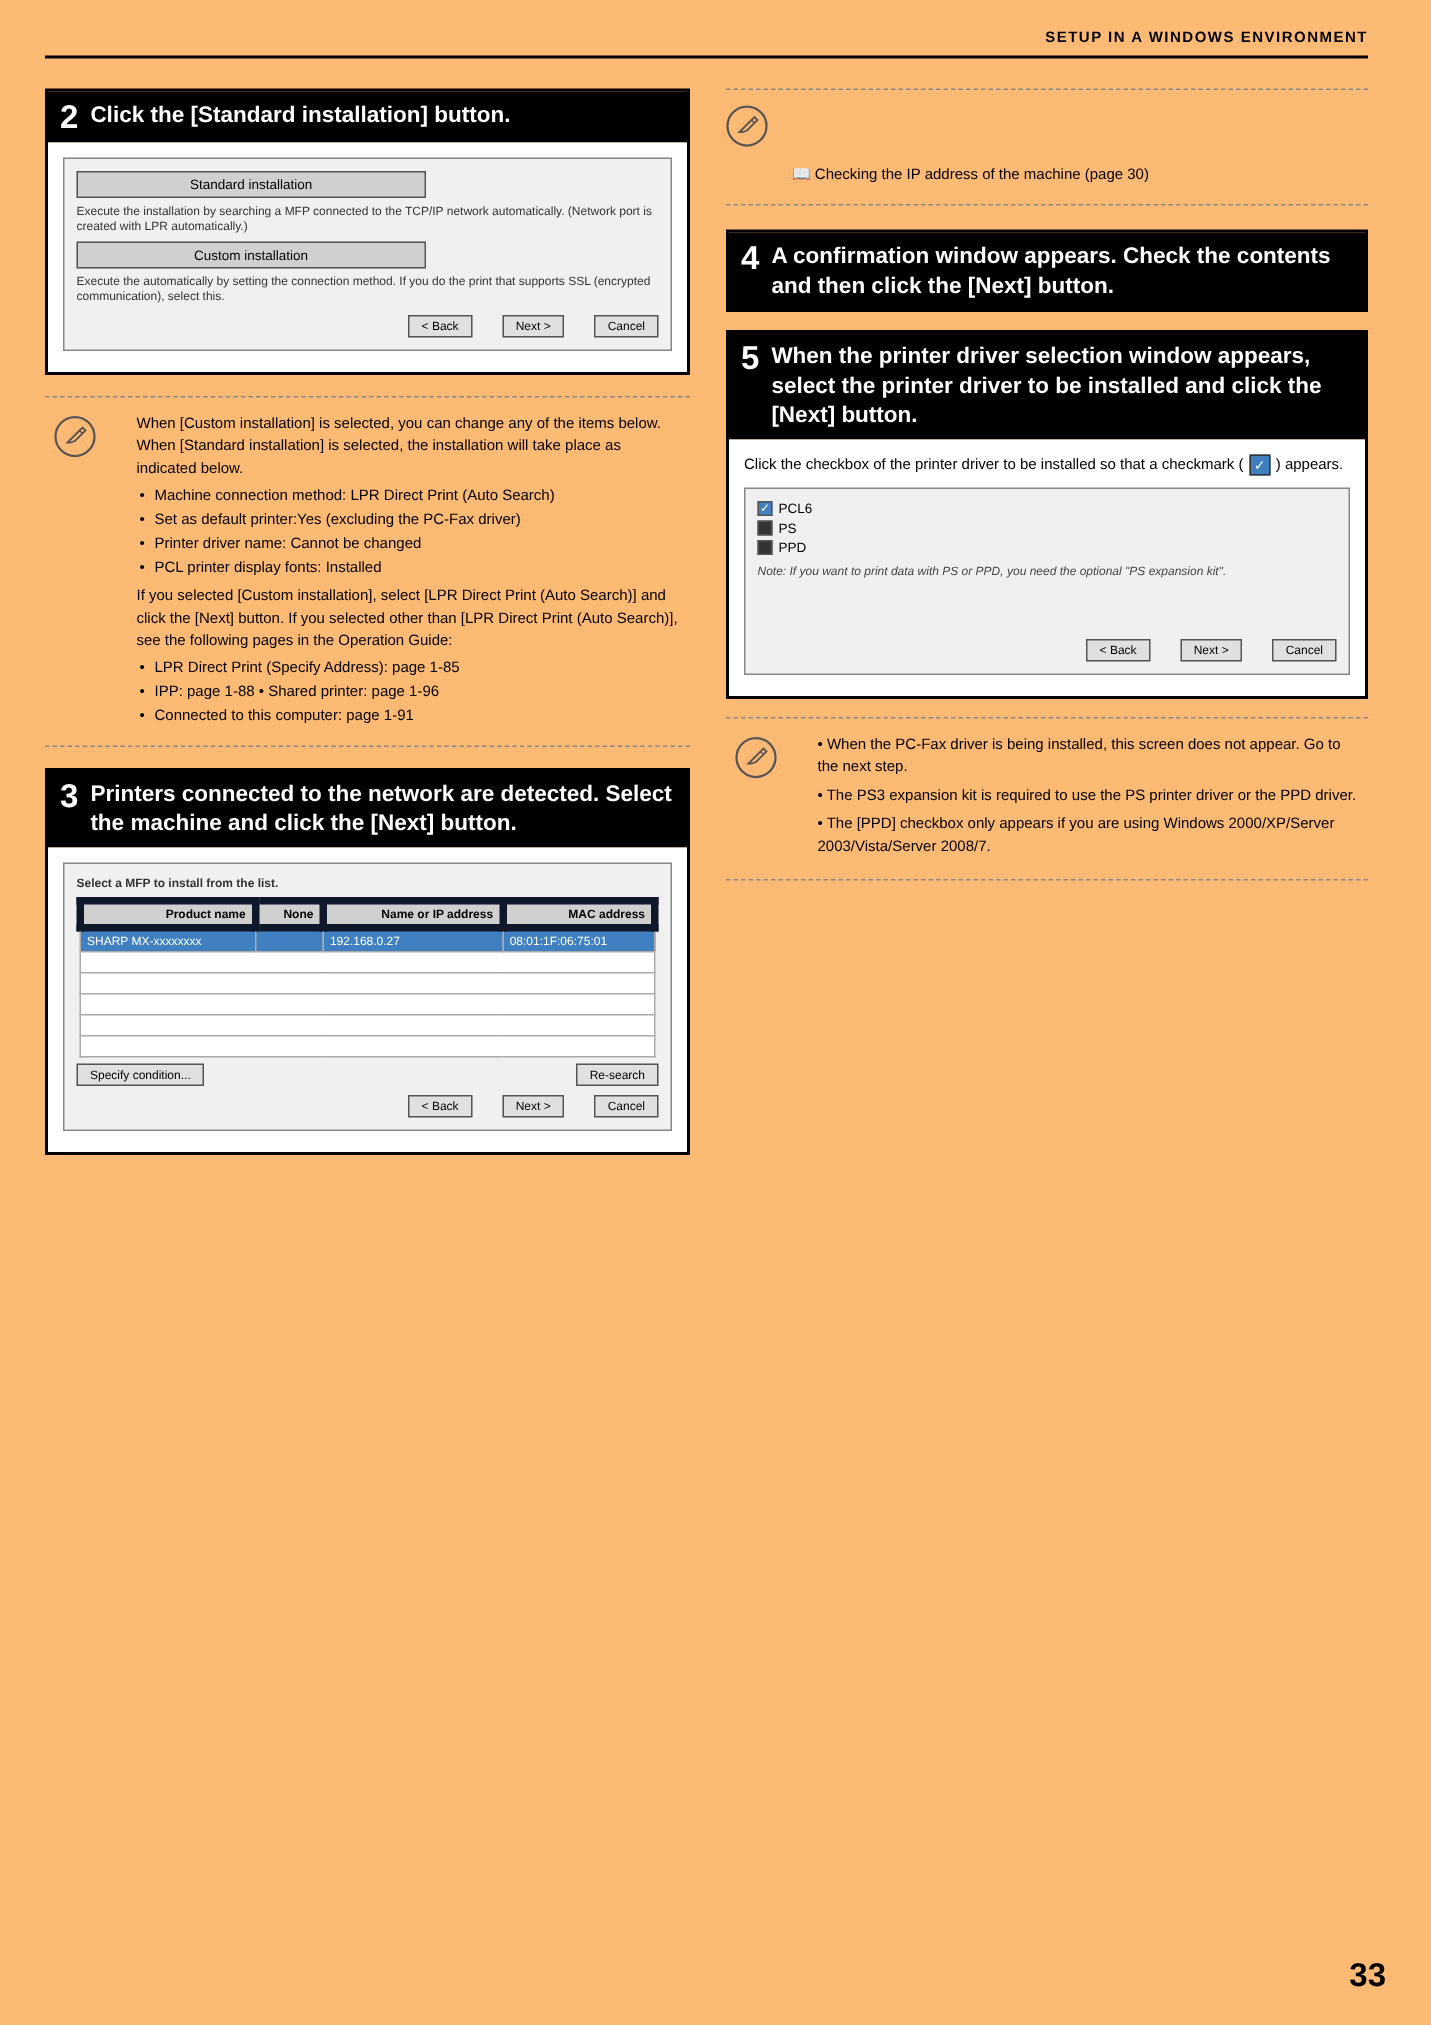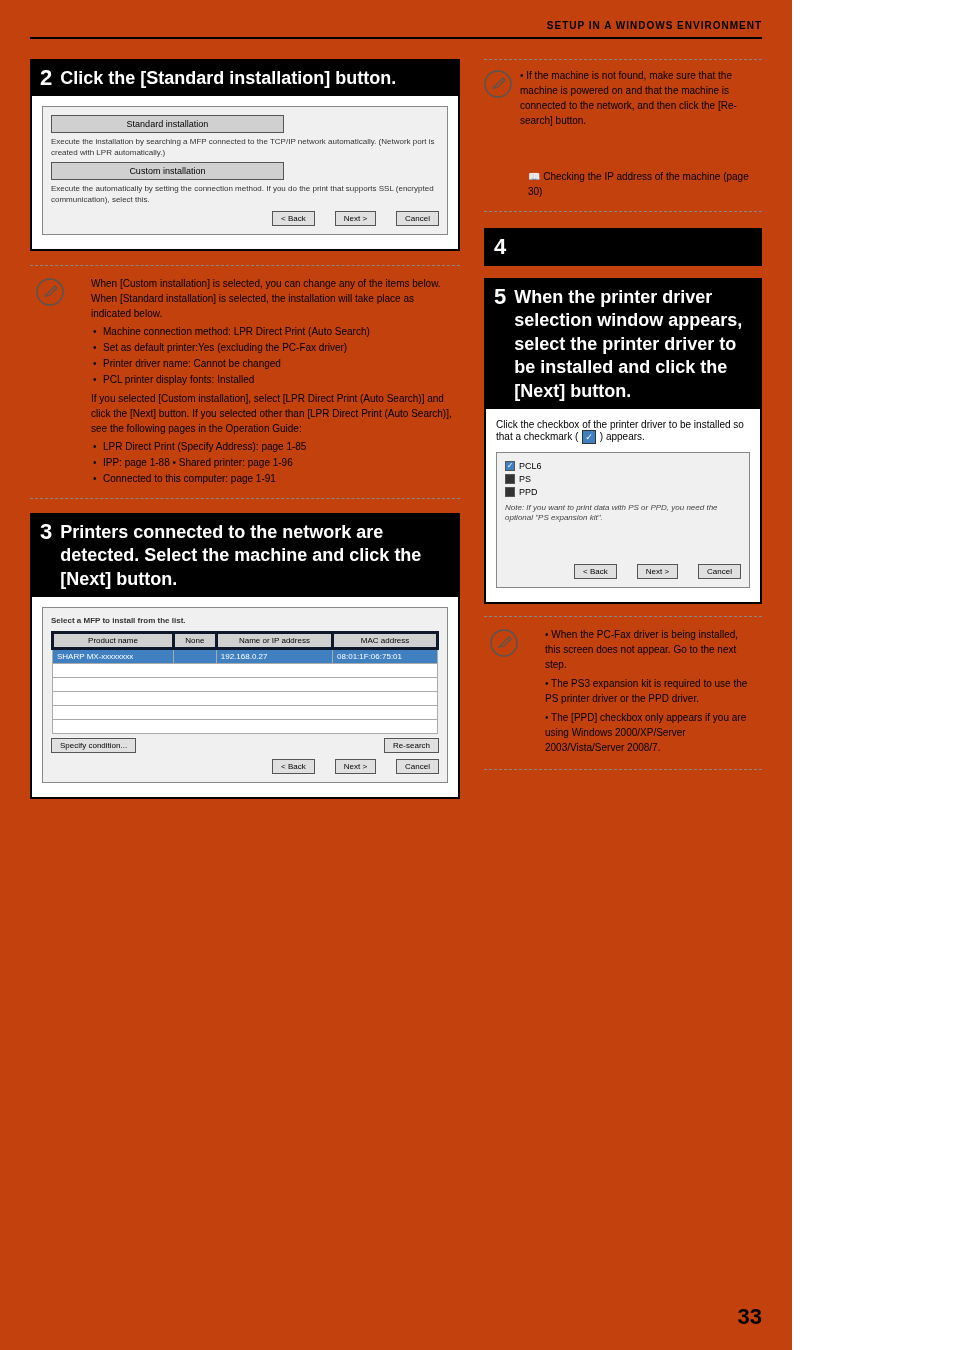--- a/index.html
+++ b/index.html
@@ -7,24 +7,24 @@
       font-family: Arial, sans-serif;
       font-size: 11px;
       background: #fff;
       color: #000;
       width: 954px;
       min-height: 1350px;
       padding: 0;
     }
 
     .page-container {
-      width: 792px;
+      width: 954px;
       min-height: 1350px;
-      background: #c2410c;
-      padding: 20px 30px 30px 30px;
+      background: #fdba74;
+      padding: 20px 42px 30px 30px;
       position: relative;
     }
 
     
     .page-header {
       display: flex;
       justify-content: flex-end;
       align-items: center;
       border-bottom: 2px solid #000;
       padding-bottom: 6px;
@@ -68,21 +68,21 @@
     }
 
     .step-number {
       font-size: 22px;
       font-weight: bold;
       line-height: 1;
       flex-shrink: 0;
     }
 
     .step-title {
-      font-size: 18px;
+      font-size: 15px;
       font-weight: bold;
       line-height: 1.3;
     }
 
     .step-content {
       padding: 10px;
       background: #fff;
     }
 
     
@@ -216,24 +216,24 @@
     
     .select-table {
       width: 100%;
       border-collapse: collapse;
       font-size: 8px;
       margin-bottom: 4px;
     }
 
     .select-table th {
       background: #d0d0d0;
-      border: 3px solid #0f172a;
+      border: 5px solid #0f172a;
       padding: 2px 4px;
-      text-align: center;
-      font-weight: normal;
+      text-align: right;
+      font-weight: bold;
     }
 
     .select-table td {
       border: 1px solid #aaa;
       padding: 2px 4px;
       background: #fff;
     }
 
     .select-table tr.selected td {
       background: #4080c0;
@@ -417,31 +417,31 @@
 
     <div class="right-column">
 
       <div class="right-note">
         <svg class="note-icon" viewBox="0 0 28 28" xmlns="http://www.w3.org/2000/svg">
           <circle cx="14" cy="14" r="13" fill="none" stroke="#555" stroke-width="1.5"></circle>
           <path d="M9 18 L12 15 L19 8 L21 10 L14 17 L11 18 Z" fill="none" stroke="#555" stroke-width="1.2"></path>
           <line x1="17" y1="10" x2="19" y2="12" stroke="#555" stroke-width="1"></line>
         </svg>
         <div class="right-note-text">
-          <p>• <span>If the machine is not found, make sure that the machine is powered on and that the machine is connected to the network, and then click the [Re-search] button.</span></p>
           <p style="margin-left:8px;margin-top:41px;">
             <span style="font-size:10px;">📖</span>
             <span>Checking the IP address of the machine (page 30)</span>
           </p>
         </div>
       </div>
 
       <div class="right-step-box">
         <div class="right-step-header">
           <span class="step-number">4</span>
+          <span class="step-title">A confirmation window appears. Check the contents and then click the [Next] button.</span>
         </div>
       </div>
 
       <div class="right-step-box">
         <div class="right-step-header">
           <span class="step-number">5</span>
           <span class="step-title">When the printer driver selection window appears, select the printer driver to be installed and click the [Next] button.</span>
         </div>
         <div class="right-step-content">
           <p style="font-size:10px; margin-bottom:8px;">

